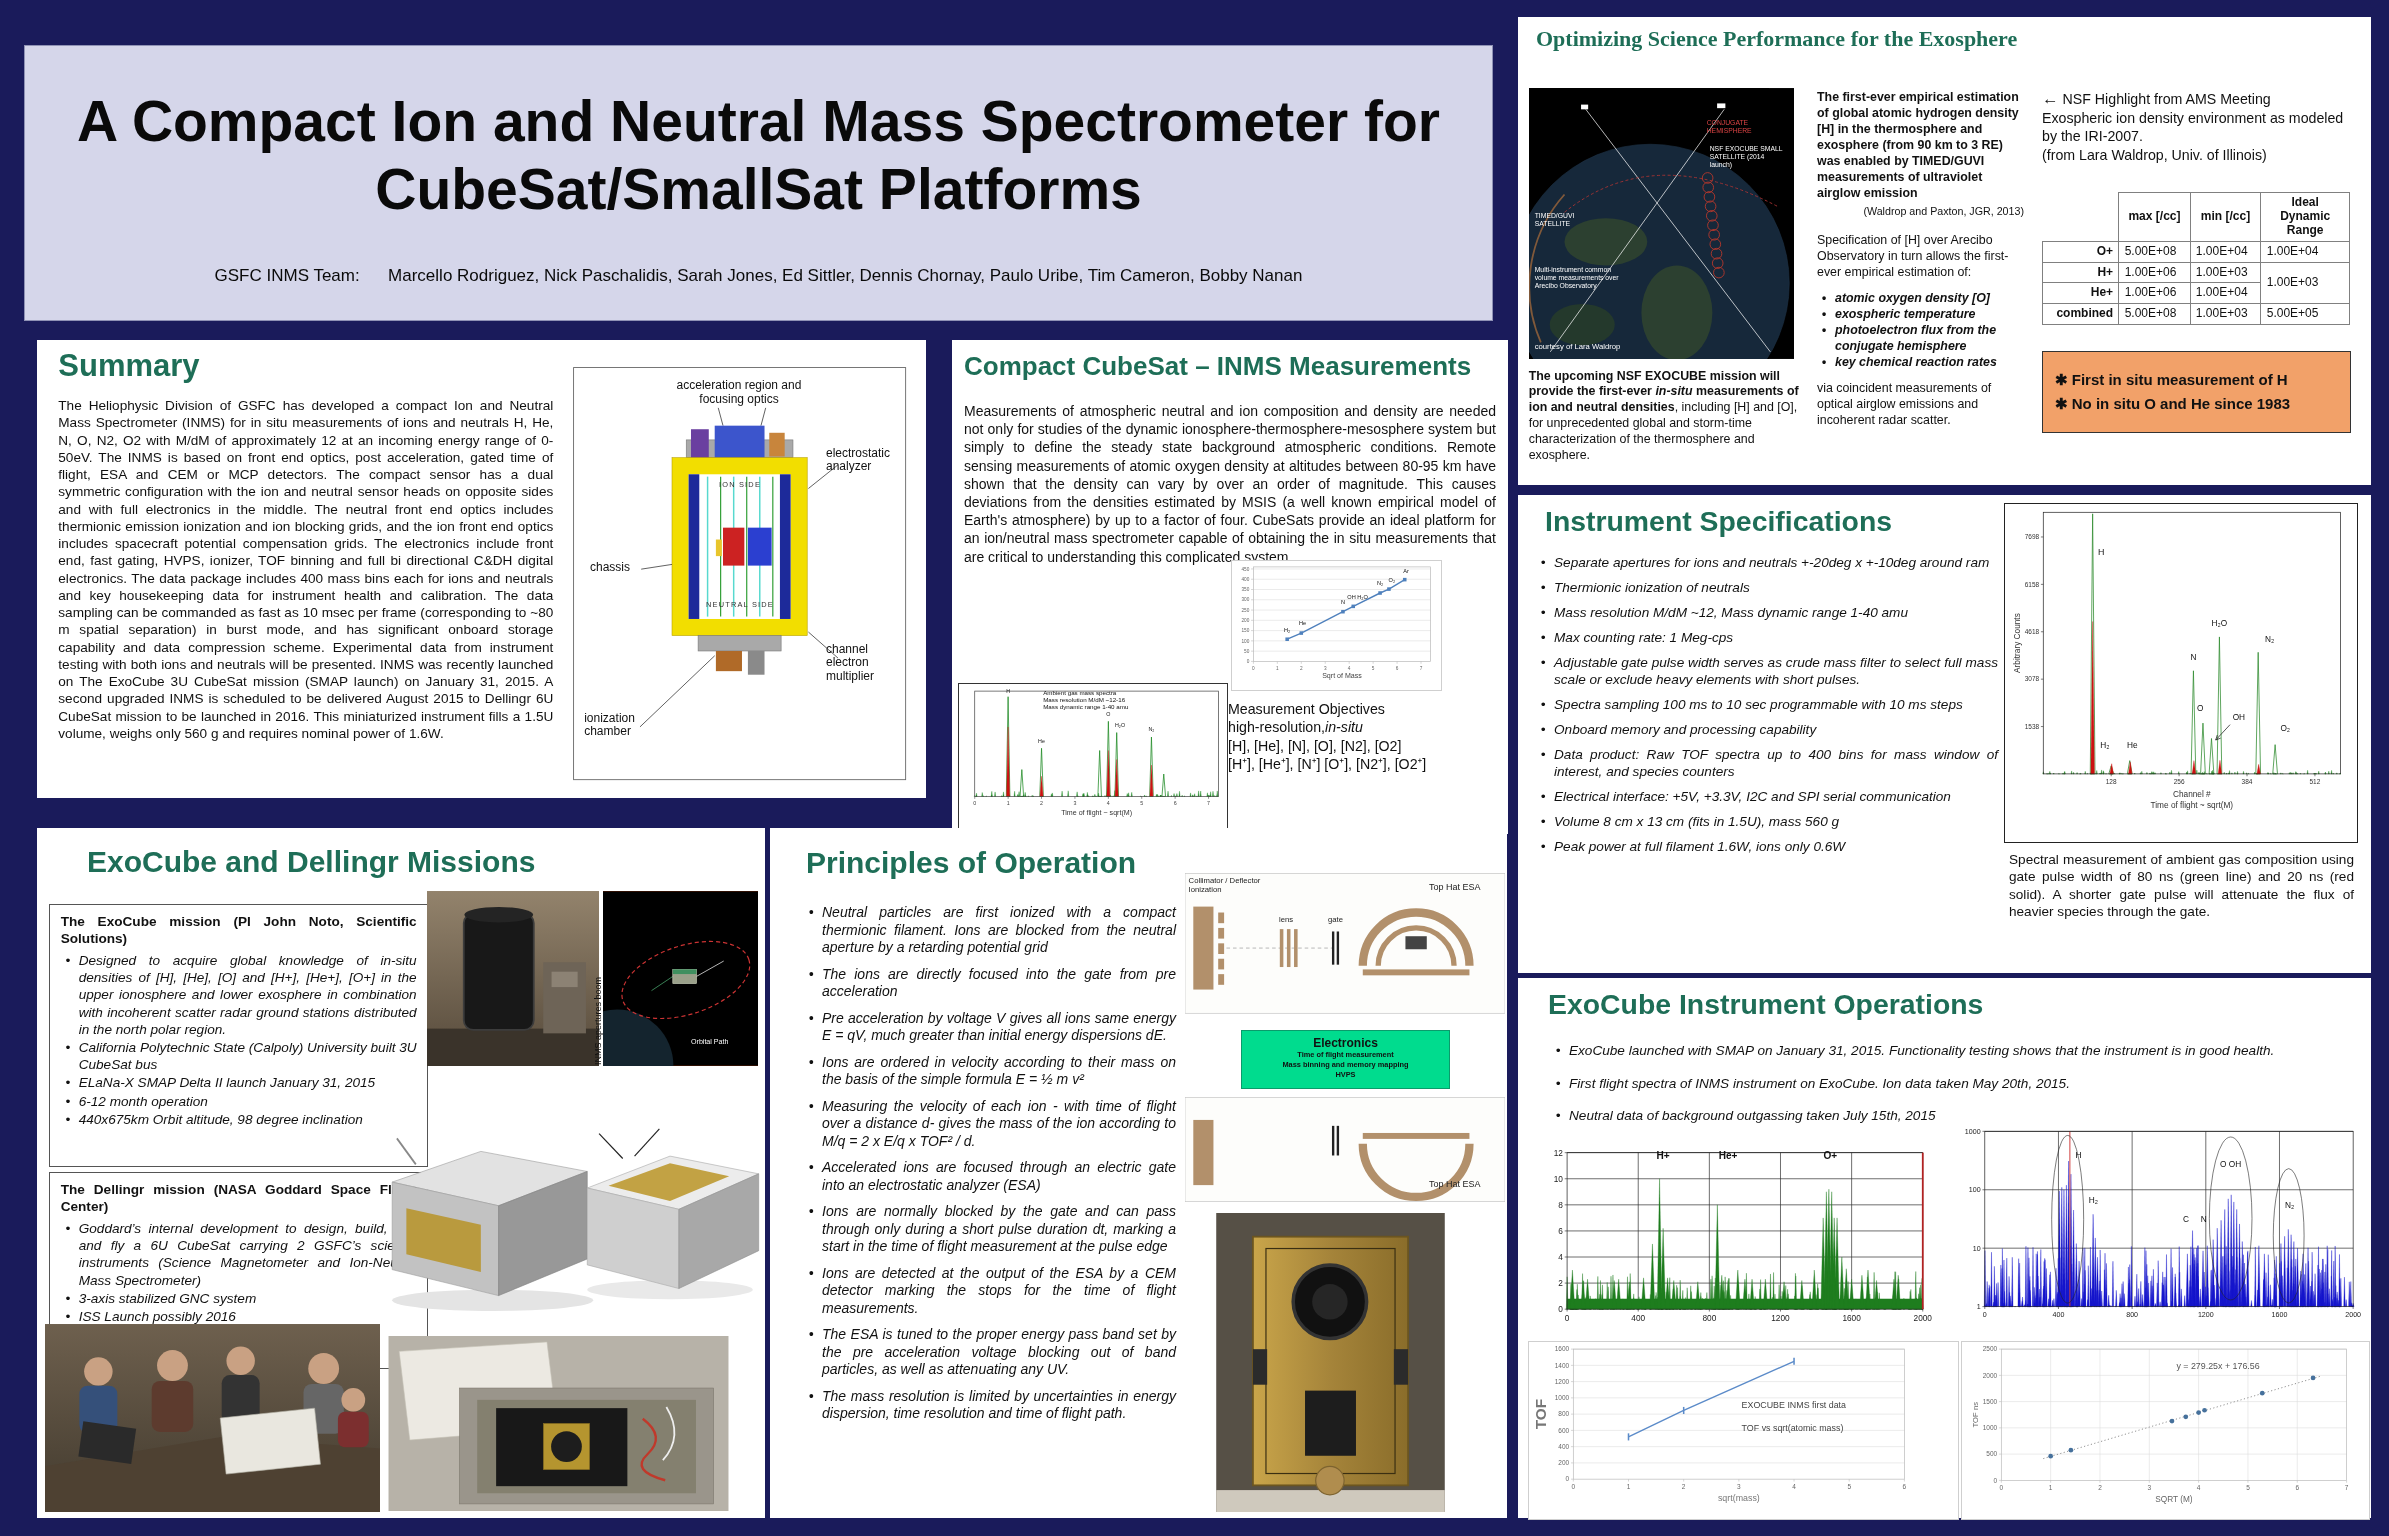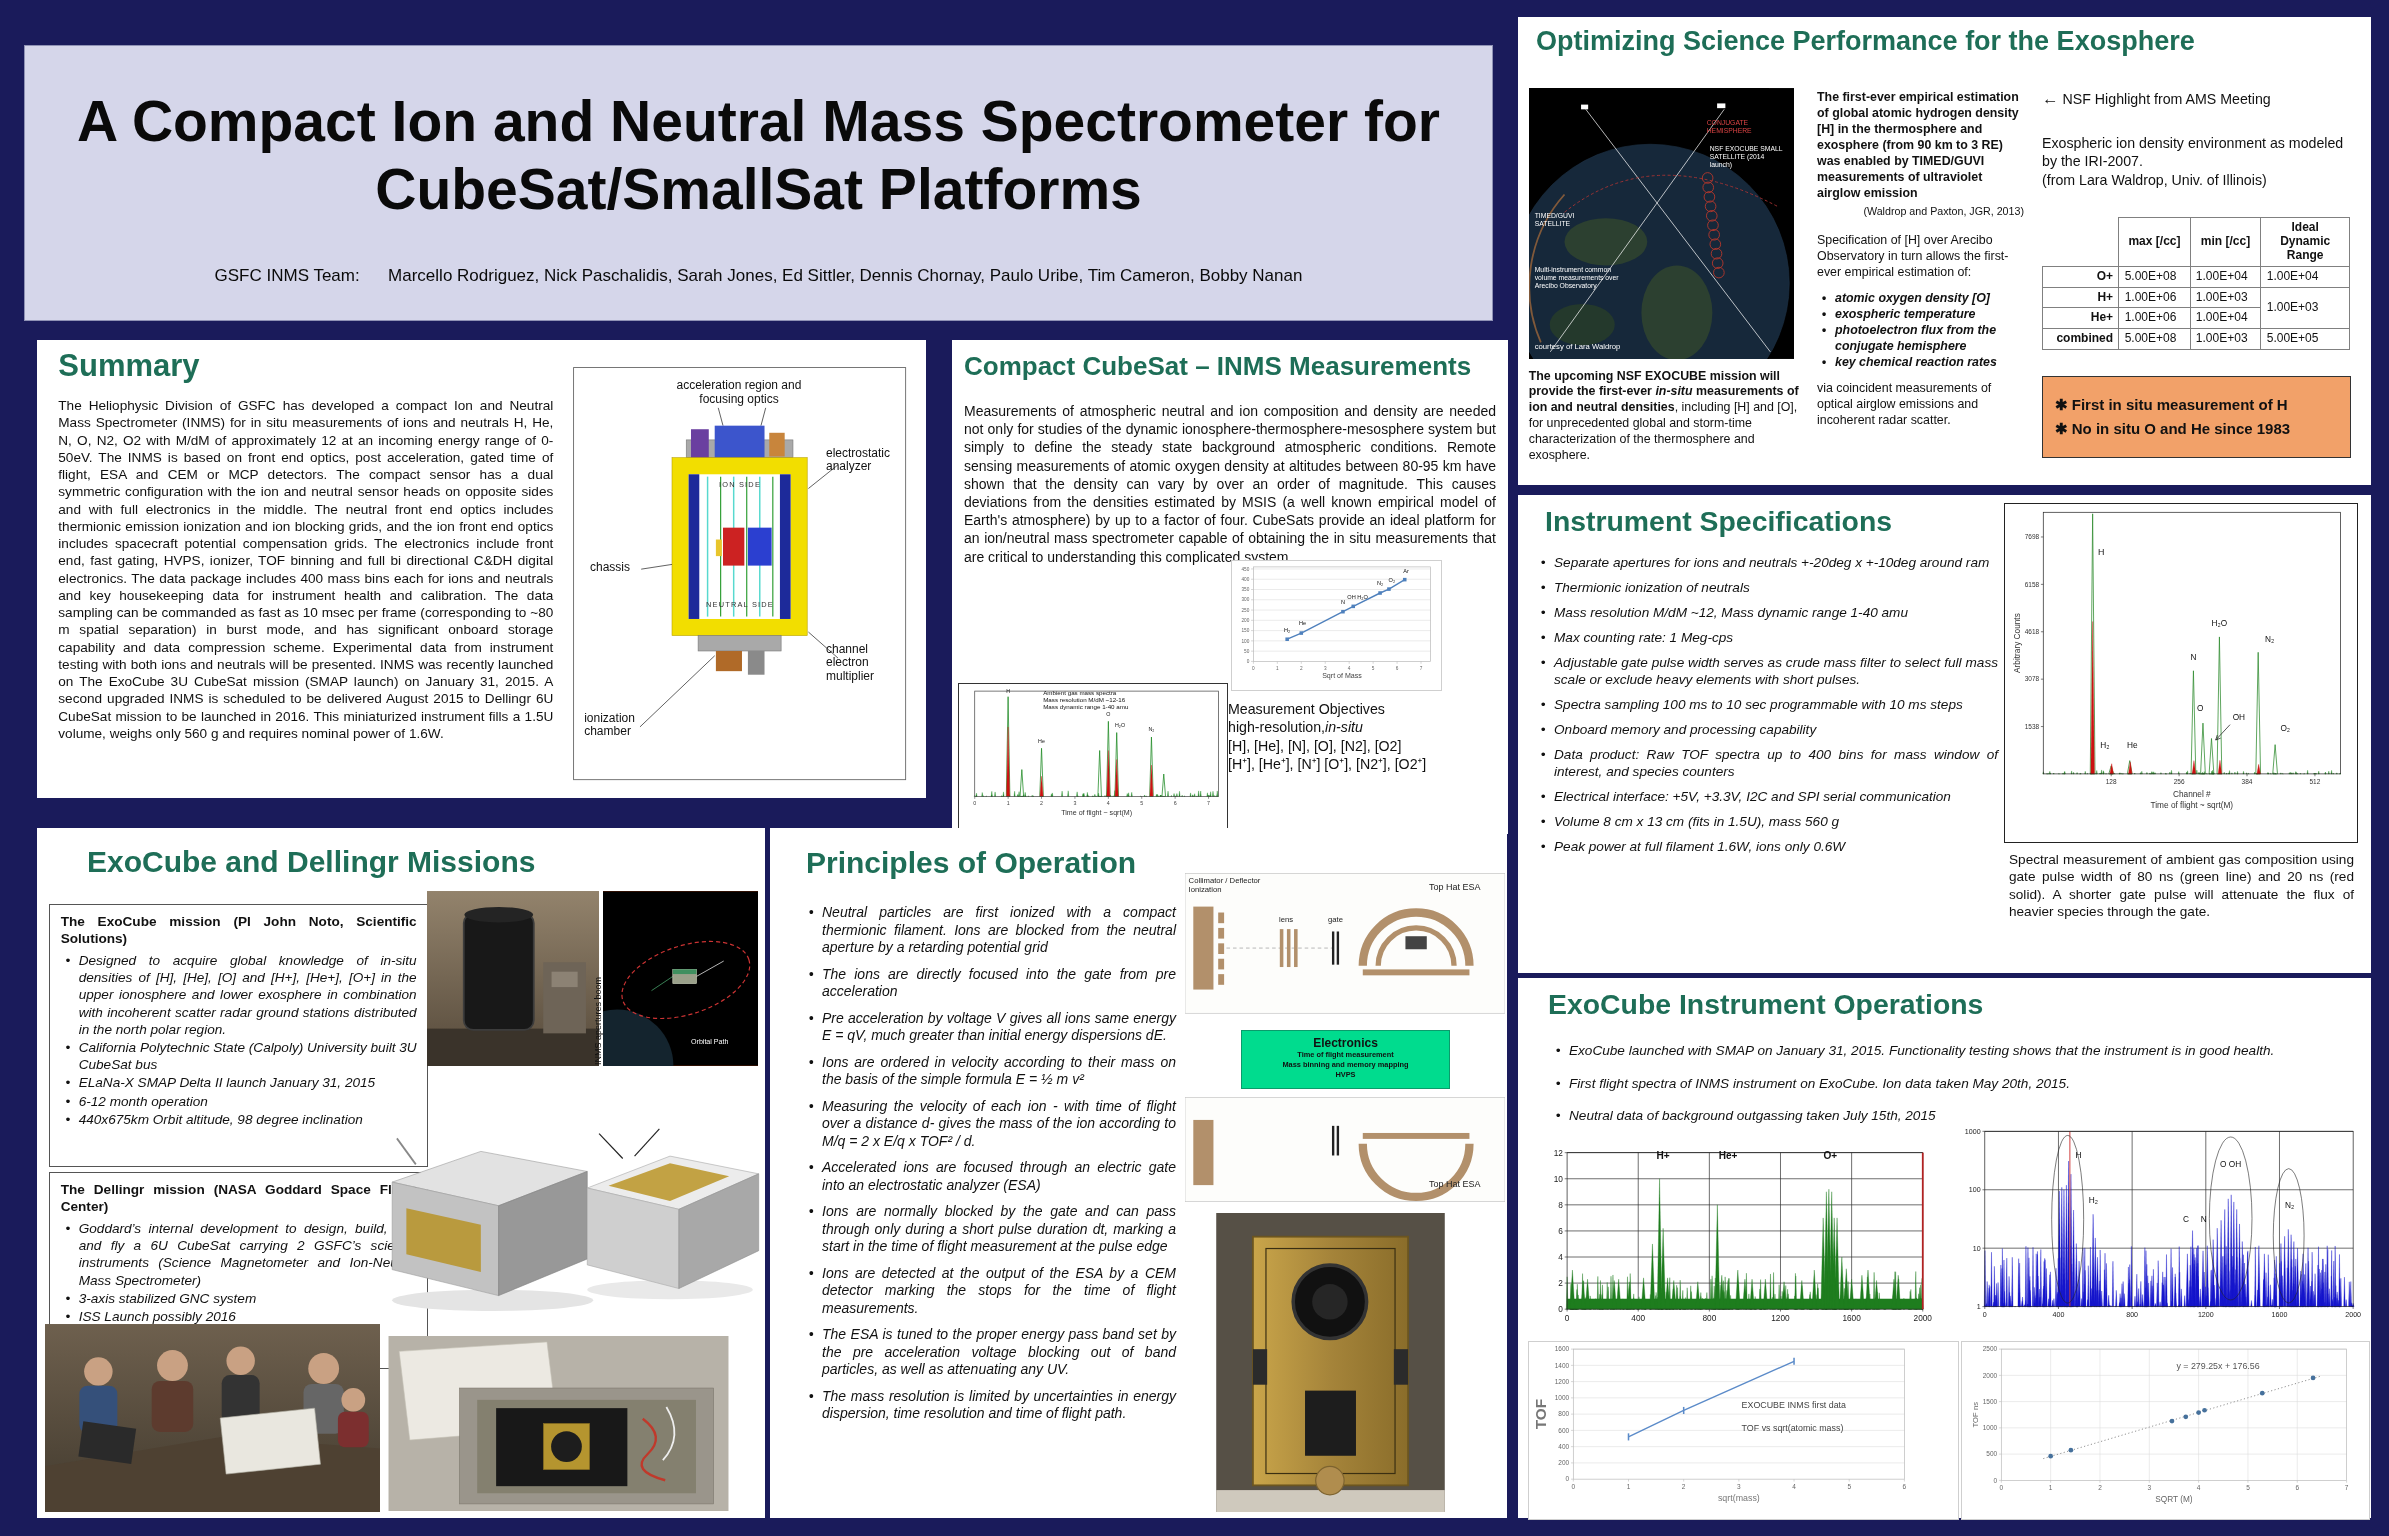--- a/index.html
+++ b/index.html
@@ -314,21 +314,21 @@
 
     <div class="abs" style="left:276px;top:360px;width:267px;font-size:14.2px;line-height:1.3;">
       <div>Measurement Objectives</div>
       <div><span>high-resolution,</span><span style="font-style:italic">in-situ</span></div>
       <div>[H], [He], [N],  [O], [N2], [O2]</div>
       <div>[H⁺], [He⁺], [N⁺] [O⁺], [N2⁺], [O2⁺]</div>
     </div>
   </section>
 
   <section class="panel" id="panel-optimizing">
-    <div class="abs hgreen" style="left:18px;top:10.7px;font-size:27px;">Optimizing Science Performance for the Exosphere</div>
+    <div class="abs hgreen" style="left:18px;top:10.7px;font-size:22px;font-family:Liberation Serif, serif;">Optimizing Science Performance for the Exosphere</div>
 
     <div class="abs" style="left:10.7px;top:71px;width:240px;height:271px;background:#000;">
       <svg width="265" height="271" style="position:absolute;left:0;top:0" viewBox="0 0 448 458">
         <rect x="0" y="0" width="448" height="458" fill="#000"></rect>
         <circle cx="205" cy="330" r="235" fill="#16283a" stroke="#1f3347"></circle>
         <ellipse cx="130" cy="260" rx="70" ry="40" fill="#2c4030"></ellipse>
         <ellipse cx="250" cy="380" rx="60" ry="80" fill="#2c4030"></ellipse>
         <ellipse cx="90" cy="400" rx="55" ry="35" fill="#24392c"></ellipse>
         <path d="M20,430 A 235,235 0 0 1 60,180" stroke="#d9813a" stroke-width="3" fill="none" opacity="0.55"></path>
         <line x1="36" y1="446" x2="330" y2="36" stroke="#fff" stroke-width="1.2"></line>
@@ -372,21 +372,21 @@
         <div class="b">key chemical reaction rates</div>
       </div>
       <div style="margin-top:9.5px;">via coincident measurements of optical airglow emissions and incoherent radar scatter.</div>
     </div>
 
     <div class="abs" style="left:524px;top:72px;width:317px;">
       <div style="font-size:14.2px;">
         <span style="font-size:16.6px;font-weight:bold;">←</span>
         <span>NSF Highlight from AMS Meeting</span>
       </div>
-      <div style="font-size:14.2px;margin-top:25px;line-height:1.3;">
+      <div style="font-size:14.2px;line-height:1.3;">
         <div>Exospheric ion density environment as modeled by the IRI-2007.</div>
         <div>(from Lara Waldrop, Univ. of Illinois)</div>
       </div>
       <table class="spec-table" style="margin-top:28.4px;width:308px;">
         <tbody>
             <tr>
           <th style="border:none"></th>
           <th>max [/cc]</th>
           <th>min [/cc]</th>
           <th style="width:77px">Ideal Dynamic Range</th>

